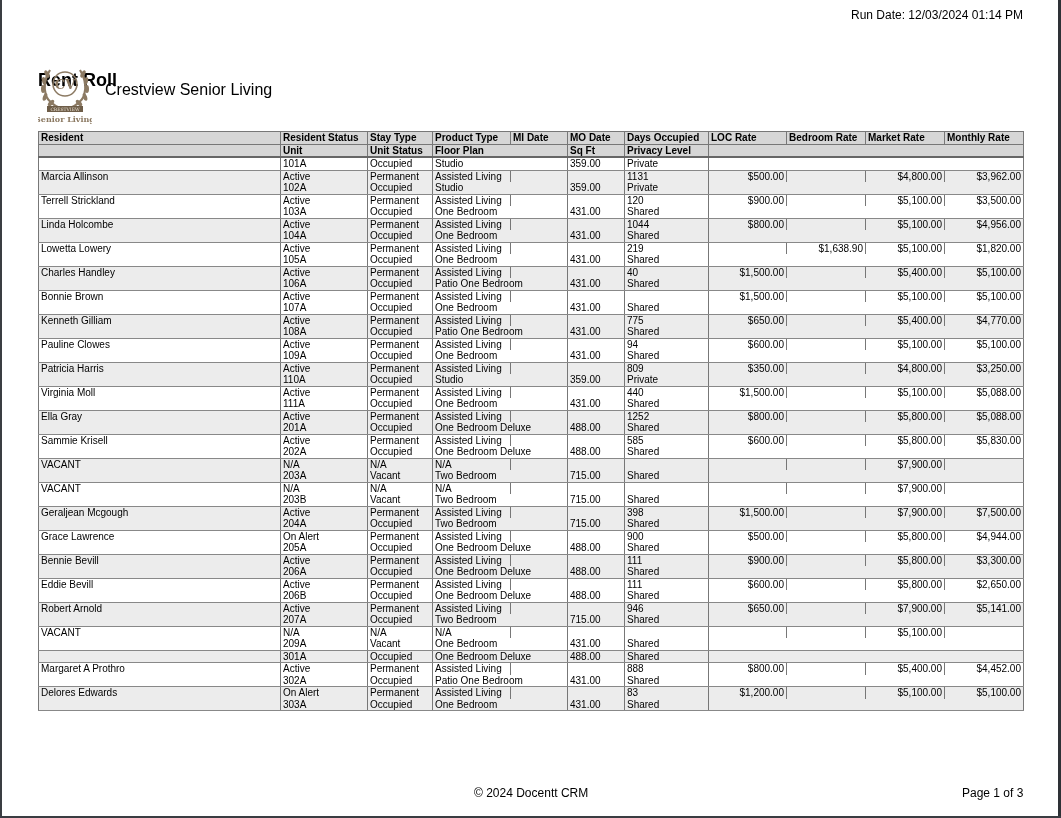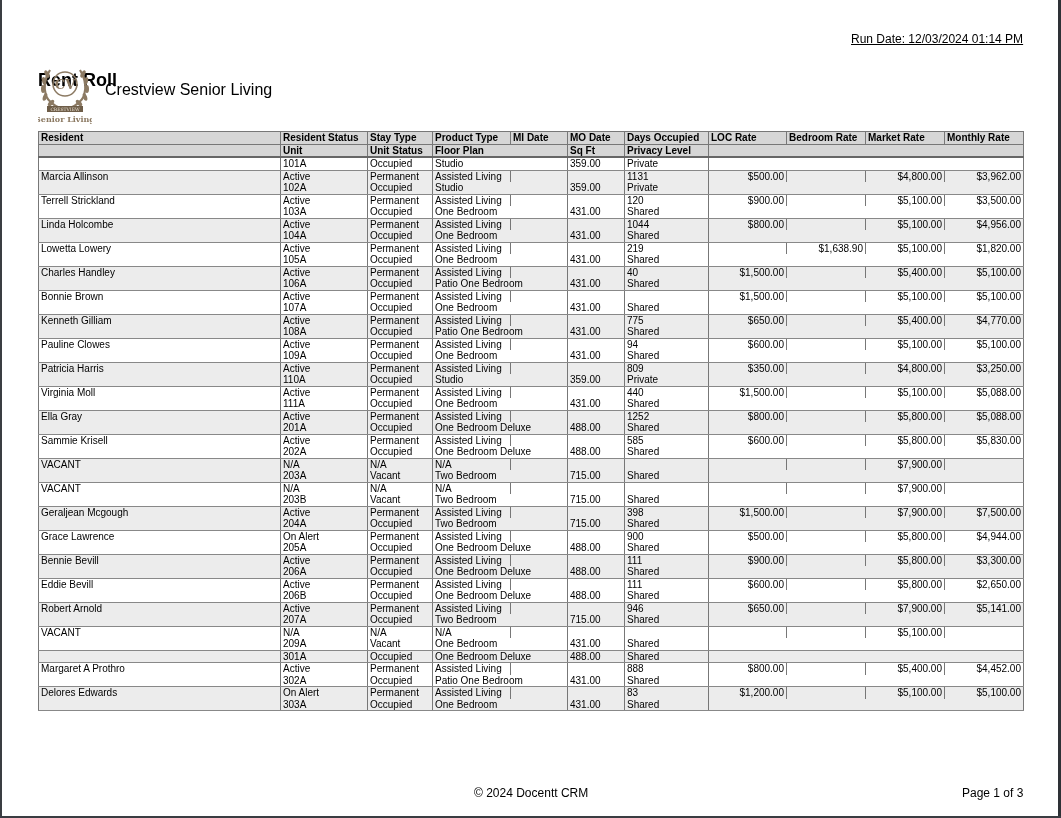--- a/index.html
+++ b/index.html
@@ -7,21 +7,21 @@
     width: 1061px; height: 818px; overflow: hidden;
     background: #ffffff;
     font-family: "Liberation Sans", sans-serif;
     color: #000;
     position: relative;
   }
   .edge-left { position: absolute; left: 0; top: 0; width: 2px; height: 818px; background: #3a3d42; }
   .edge-right { position: absolute; right: 0; top: 0; width: 3px; height: 818px; background: #2e3136; }
   .edge-bottom { position: absolute; left: 0; bottom: 0; width: 1061px; height: 2px; background: #3a3d42; }
   .title { position: absolute; left: 38px; top: 30px; font-size: 18px; font-weight: bold; margin-top: 40px; }
-  .run-date { position: absolute; left: 851px; top: 32px; font-size: 12px; text-decoration: underline; }
+  .run-date { position: absolute; left: 851px; top: 8px; font-size: 12px; }
   .logo { position: absolute; left: 38px; top: 62px; width: 54px; height: 62px; }
   .company { position: absolute; left: 105px; top: 81px; font-size: 16px; }
   table.roll {
     position: absolute; left: 38px; top: 131px;
     width: 985px; border-collapse: collapse; table-layout: fixed;
     font-size: 10px; line-height: 11px; padding-left: 40px;
   }
   table.roll td, table.roll th {
     padding: 0 2px; height: 11.5px; white-space: nowrap; overflow: hidden;
     border-left: 1px solid #777; border-right: 1px solid #777;

